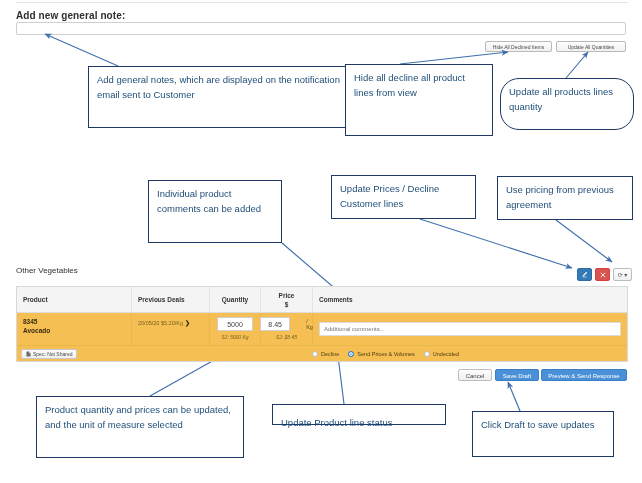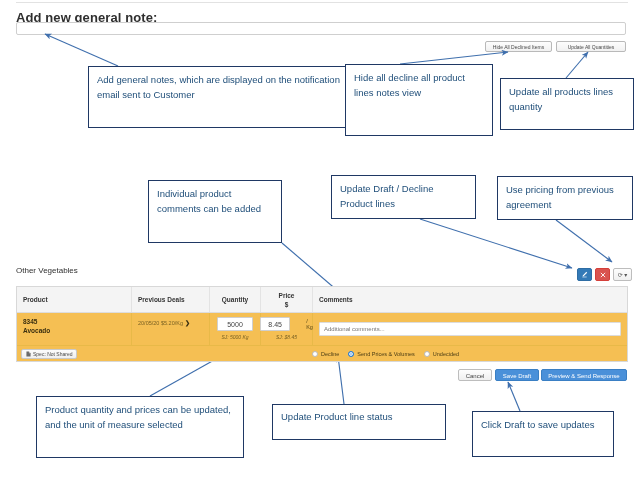--- a/index.html
+++ b/index.html
@@ -10,21 +10,21 @@
     position:relative;
     overflow:hidden;
     color:#333;
   }
   .stage{position:absolute;left:0;top:0;width:642px;height:483px;}
 
   
   .top-rule{position:absolute;left:16px;top:2px;width:612px;height:1px;background:#e2e2e2;}
   .note-label{
     position:absolute;left:16px;top:10px;
-    font-size:13px;font-weight:bold;color:#2f2f2f;letter-spacing:.1px;
+    font-size:10px;font-weight:bold;color:#2f2f2f;letter-spacing:.1px;
   }
   .note-input{
     position:absolute;left:16px;top:22px;width:610px;height:13px;
     border:1px solid #cfcfcf;border-radius:2px;background:#fff;
     font-size:7px;font-family:"Liberation Sans", sans-serif;
     padding:0 4px;box-sizing:border-box;color:#555;
   }
 
   
   .btn-grey{
@@ -39,26 +39,26 @@
   #btn-update-qty{left:556px;top:41px;width:70px;}
 
   
   .callout{
     position:absolute;border:1px solid #1f3864;background:#ffffff;
     color:#1f4e79;font-size:9.5px;line-height:14.5px;
     padding:6px 8px;box-sizing:border-box;
   }
   #co-notes{left:88px;top:66px;width:262px;height:62px;}
   #co-hide{left:345px;top:64px;width:148px;height:72px;}
-  #co-updateqty{left:500px;top:78px;width:134px;height:52px;}
+  #co-updateqty{left:500px;top:78px;width:134px;height:52px;border-radius:19px;}
   #co-comments{left:148px;top:180px;width:134px;height:63px;}
   #co-prices{left:331px;top:175px;width:145px;height:44px;}
   #co-prev{left:497px;top:176px;width:136px;height:44px;}
   #co-qtyprice{left:36px;top:396px;width:208px;height:62px;}
-  #co-status{left:272px;top:404px;width:174px;height:36px;line-height:16px;padding-top:4px;}
+  #co-status{left:272px;top:404px;width:174px;height:21px;line-height:16px;padding-top:10px;}
   #co-save{left:472px;top:411px;width:142px;height:46px;}
 
   
   .arrow-layer{position:absolute;left:0;top:0;width:642px;height:483px;pointer-events:none;}
 
   
   .tbl-title{
     position:absolute;left:16px;top:266px;font-size:8px;font-weight:normal;color:#2f2f2f;
   }
   .icon-btn{
@@ -170,24 +170,24 @@
 
       <line x1="150" y1="396" x2="232" y2="350"></line>
 
       <line x1="344" y1="404" x2="338" y2="356"></line>
 
       <line x1="520" y1="411" x2="508" y2="382"></line>
     </g>
   </svg>
 
   <div class="callout" id="co-notes">Add general notes, which are displayed on the notification email sent to Customer</div>
-  <div class="callout" id="co-hide">Hide all decline all product lines notes view</div>
+  <div class="callout" id="co-hide">Hide all decline all product lines from view</div>
   <div class="callout" id="co-updateqty">Update all products lines quantity</div>
   <div class="callout" id="co-comments">Individual product comments can be added</div>
-  <div class="callout" id="co-prices">Update Draft / Decline Product lines</div>
+  <div class="callout" id="co-prices">Update Prices / Decline Customer lines</div>
   <div class="callout" id="co-qtyprice">Product quantity and prices can be updated, and the unit of measure selected</div>
   <div class="callout" id="co-prev">Use pricing from previous agreement</div>
   <div class="callout" id="co-status">Update Product line status</div>
   <div class="callout" id="co-save">Click Draft to save updates</div>
 
   <div class="tbl-title">Other Vegetables</div>
 
   <div class="icon-btn" id="ic-edit">
     <svg width="7" height="7" viewBox="0 0 16 16">
         <path d="M12.1 1.9l2 2L6 12H4v-2z" fill="#fff"></path>

